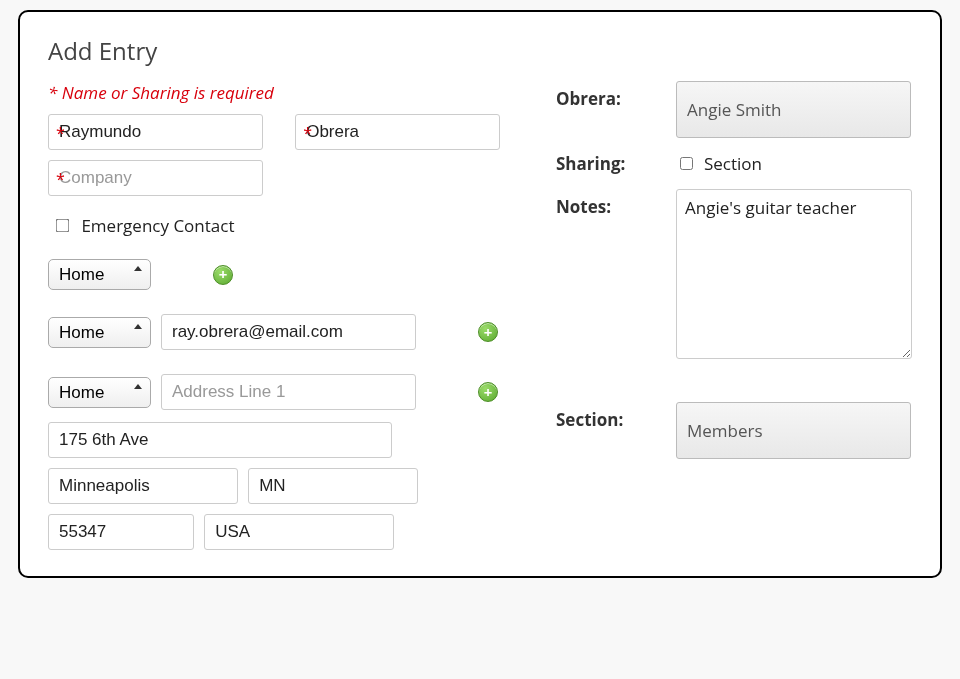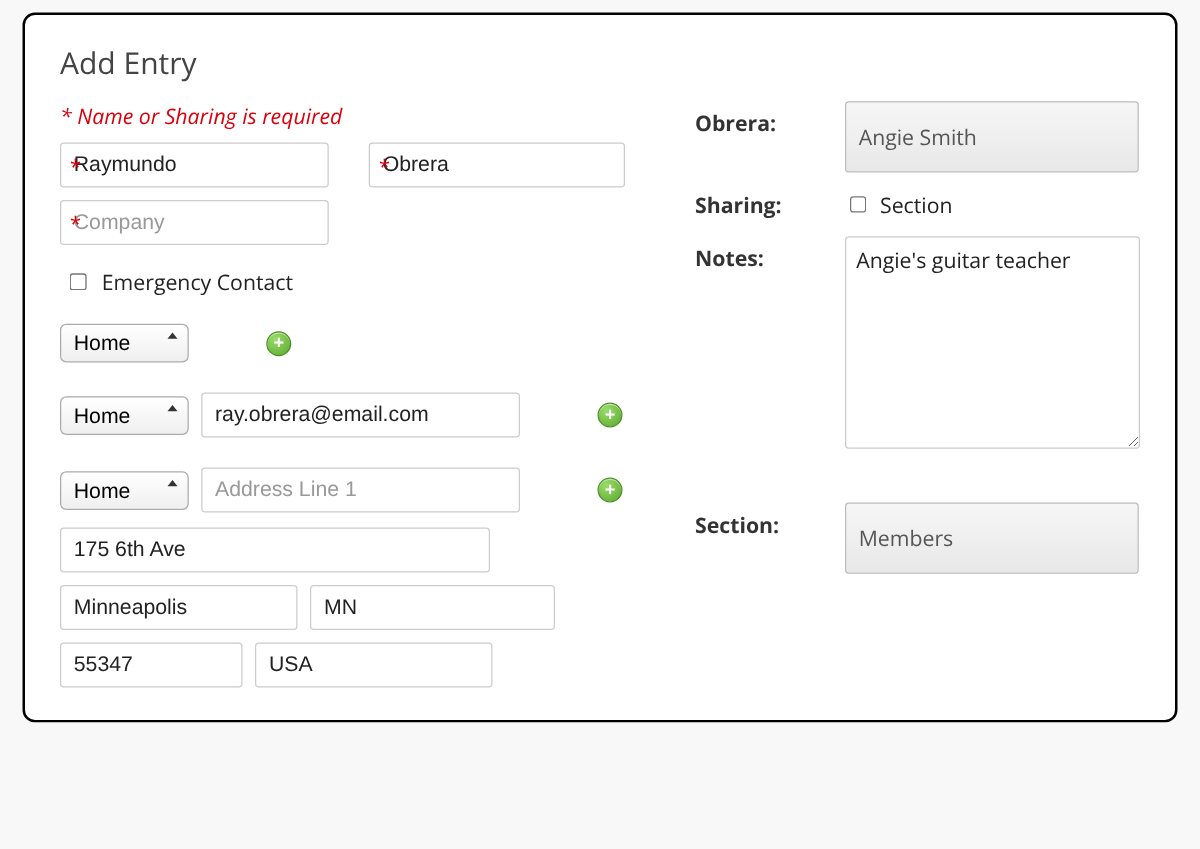--- a/index.html
+++ b/index.html
@@ -100,21 +100,21 @@
     justify-content: center;
     font-size: 15px;
     font-weight: 700;
     line-height: 1;
     cursor: pointer;
     margin-left: 52px;
     box-shadow: inset 0 1px 0 rgba(255,255,255,0.5);
   }
   .addr2 { width: 344px; margin-left: 0; }
   .city  { width: 190px; margin-right: 6px; }
-  .state { width: 196px; }
+  .state { width: 170px; }
   .zip   { width: 146px; margin-right: 6px; }
   .country { width: 190px; }
   .right .r-row { display: flex; align-items: flex-start; margin-bottom: 14px; }
   .right .r-label { width: 120px; font-weight: 700; font-size: 17px; color: #333; padding-top: 6px; }
   .right .r-ctrl { flex: 1; }
   .pill-select {
     width: 235px;
     font-size: 17px;
     padding: 16px 10px;
     border: 1px solid #bbb;

